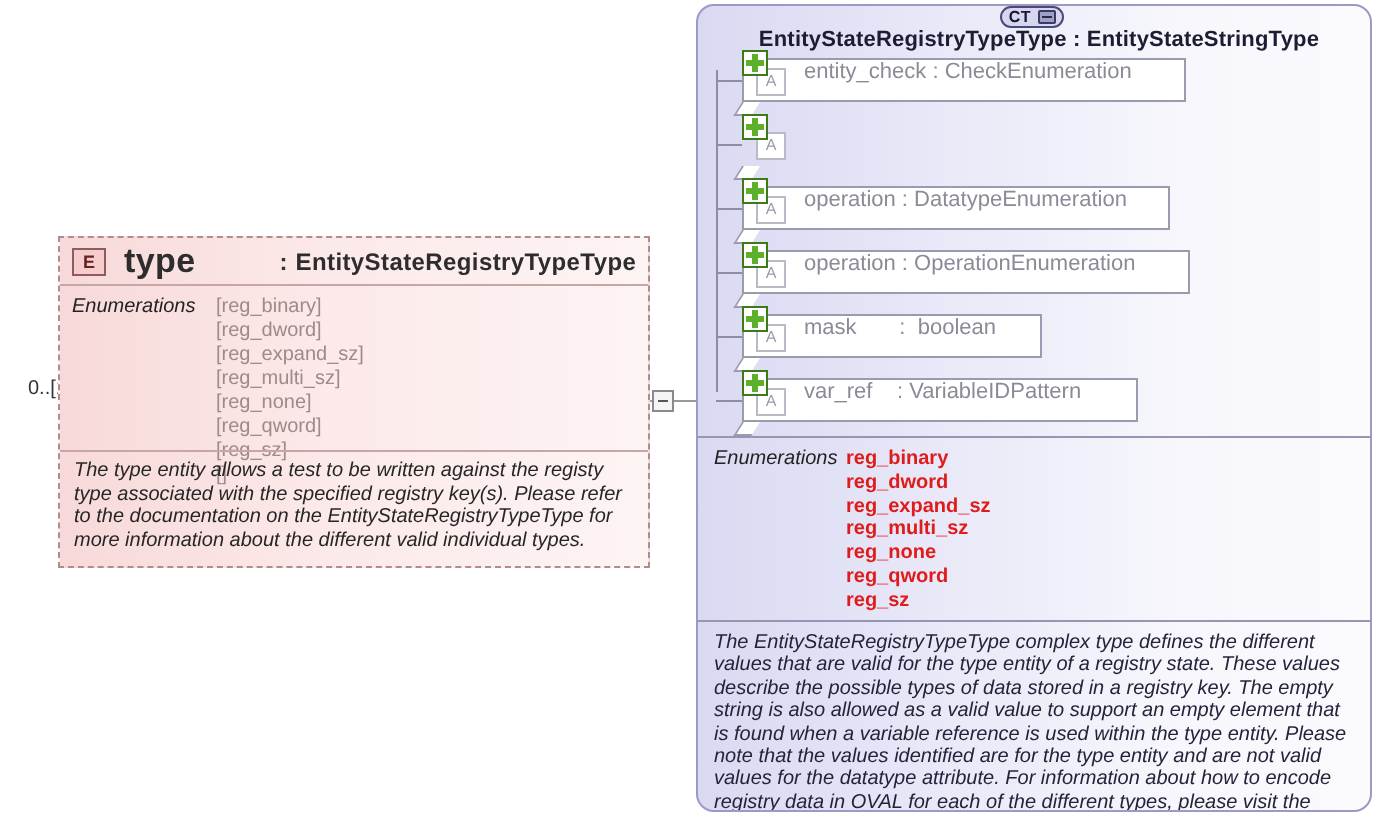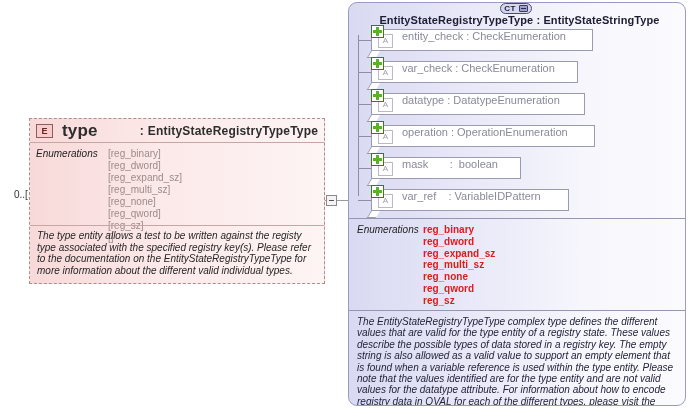--- a/index.html
+++ b/index.html
@@ -207,34 +207,31 @@
             </div>
             <div class="attr-corner"></div>
             <div class="attr-a">A</div>
             <div class="attr-plus">
               <i></i>
               <b></b>
             </div>
           </div>
           <div class="attr-row">
             <div class="attr-stub"></div>
-            <div class="attr-box" style="width:207px">
-              <span class="attr-name">var_check : CheckEnumeration</span>
-            </div>
             <div class="attr-corner"></div>
             <div class="attr-a">A</div>
             <div class="attr-plus">
               <i></i>
               <b></b>
             </div>
           </div>
           <div class="attr-row">
             <div class="attr-stub"></div>
             <div class="attr-box" style="width:214px">
-              <span class="attr-name">datatype : DatatypeEnumeration</span>
+              <span class="attr-name">operation : DatatypeEnumeration</span>
             </div>
             <div class="attr-corner"></div>
             <div class="attr-a">A</div>
             <div class="attr-plus">
               <i></i>
               <b></b>
             </div>
           </div>
           <div class="attr-row">
             <div class="attr-stub"></div>

